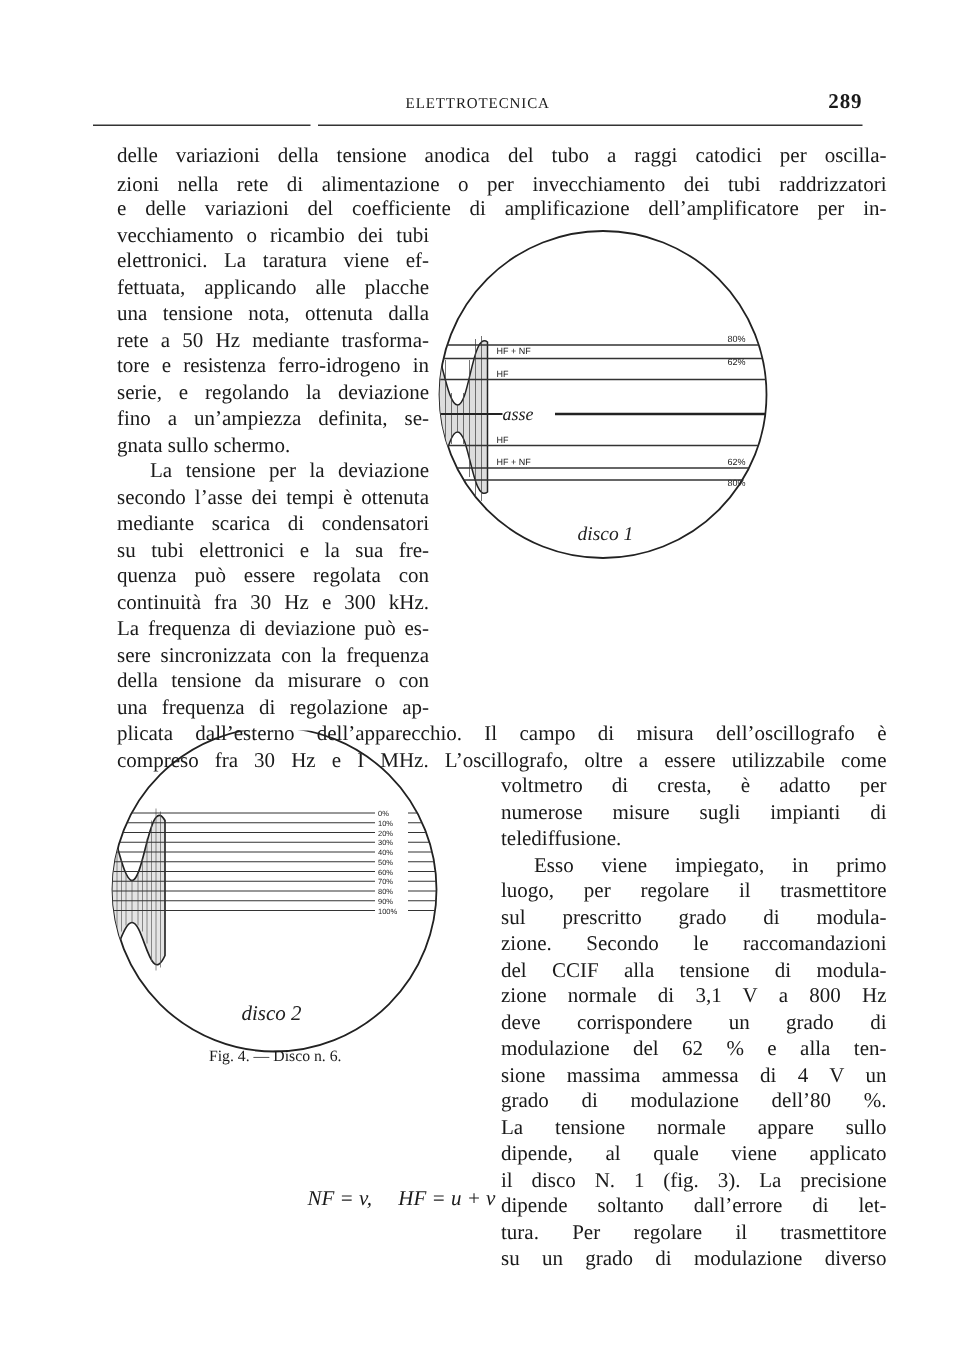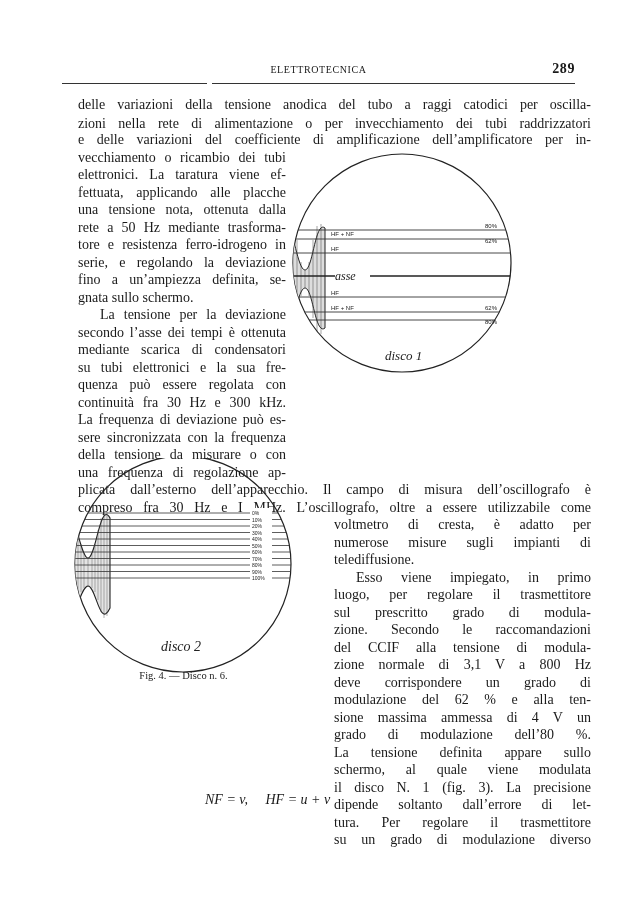--- a/index.html
+++ b/index.html
@@ -112,29 +112,29 @@
   <div class="line" style="left:340px;top:568.5px;width:235px;">Esso viene impiegato, in primo</div>
   <div class="line" style="left:318px;top:586px;width:257px;">luogo, per regolare il trasmettitore</div>
   <div class="line" style="left:318px;top:603.5px;width:257px;">sul prescritto grado di modula-</div>
   <div class="line" style="left:318px;top:621px;width:257px;">zione. Secondo le raccomandazioni</div>
   <div class="line" style="left:318px;top:638.5px;width:257px;">del CCIF alla tensione di modula-</div>
   <div class="line" style="left:318px;top:656px;width:257px;">zione normale di 3,1 V a 800 Hz</div>
   <div class="line" style="left:318px;top:673.5px;width:257px;">deve corrispondere un grado di</div>
   <div class="line" style="left:318px;top:691px;width:257px;">modulazione del 62 % e alla ten-</div>
   <div class="line" style="left:318px;top:708.5px;width:257px;">sione massima ammessa di 4 V un</div>
   <div class="line" style="left:318px;top:726px;width:257px;">grado di modulazione dell’80 %.</div>
-  <div class="line" style="left:318px;top:743.5px;width:257px;">La tensione definita appare sullo</div>
-  <div class="line" style="left:318px;top:761px;width:257px;">schermo, al quale viene modulata</div>
+  <div class="line" style="left:318px;top:743.5px;width:257px;">La tensione normale appare sullo</div>
+  <div class="line" style="left:318px;top:761px;width:257px;">dipende, al quale viene applicato</div>
   <div class="line" style="left:318px;top:778.5px;width:257px;">il disco N. 1 (fig. 3). La precisione</div>
   <div class="line" style="left:318px;top:796px;width:257px;">dipende soltanto dall’errore di let-</div>
   <div class="line" style="left:318px;top:813.5px;width:257px;">tura. Per regolare il trasmettitore</div>
   <div class="line" style="left:318px;top:831px;width:257px;">su un grado di modulazione diverso</div>
 </div>
 
-<div class="abs" style="left:66px;top:458px;width:235px;height:230px;">
+<div class="abs" style="left:66px;top:487px;width:235px;height:230px;">
   <svg width="235" height="215" viewBox="0 0 235 215">
     <defs>
       <clipPath id="c2">
           <circle cx="117" cy="106" r="108"></circle>
         </clipPath>
     </defs>
     <circle cx="117" cy="106" r="108" fill="none" stroke="#222" stroke-width="1.2"></circle>
     <g clip-path="url(#c2)">
       <path d="M0,60 C8,42 14,100 22,100 C30,100 34,42 44,60 L44,150 C34,172 30,128 22,128 C14,128 8,172 0,150 Z" fill="#e4e4e4" stroke="#222" stroke-width="1.1"></path>
       <g stroke="#555" stroke-width="0.45">

